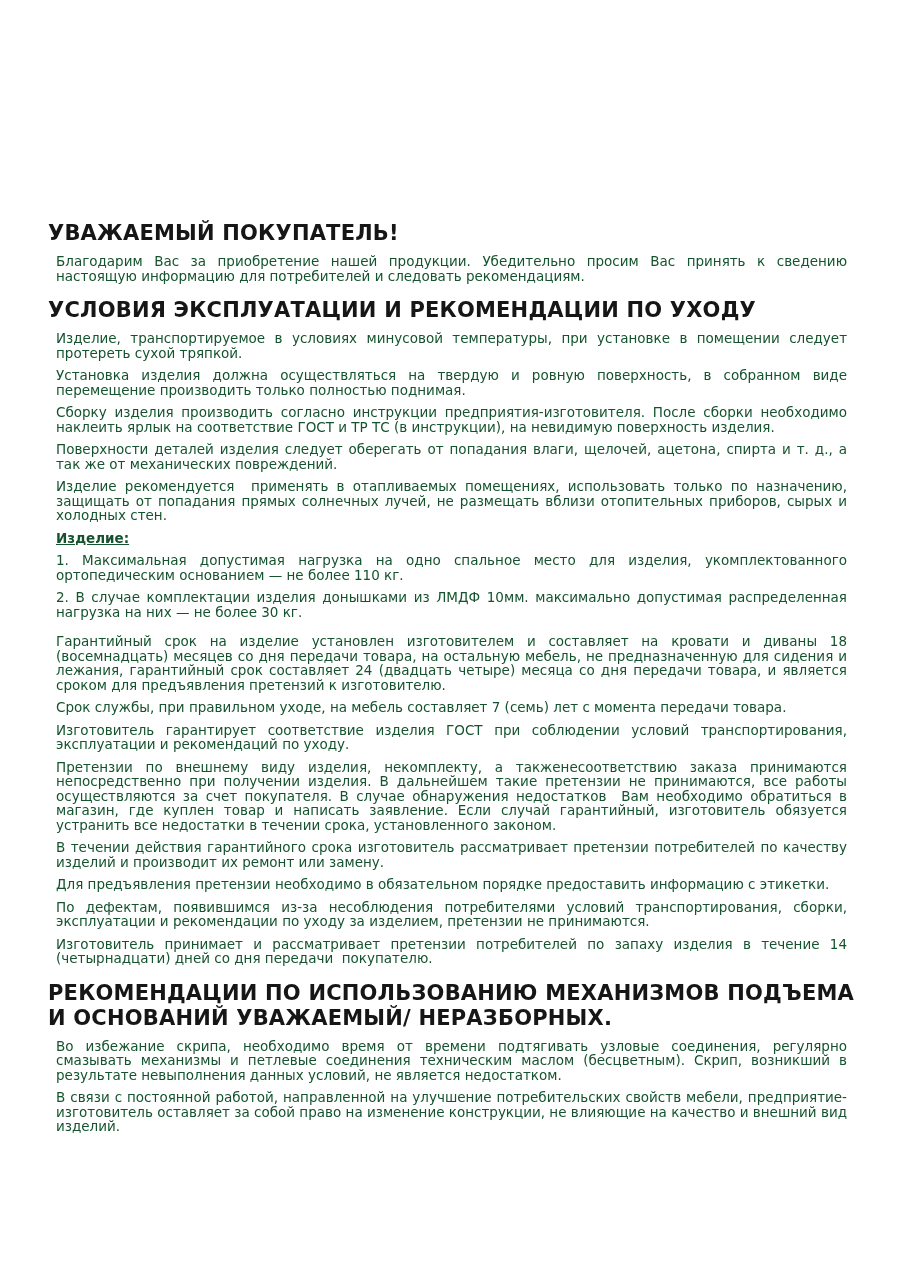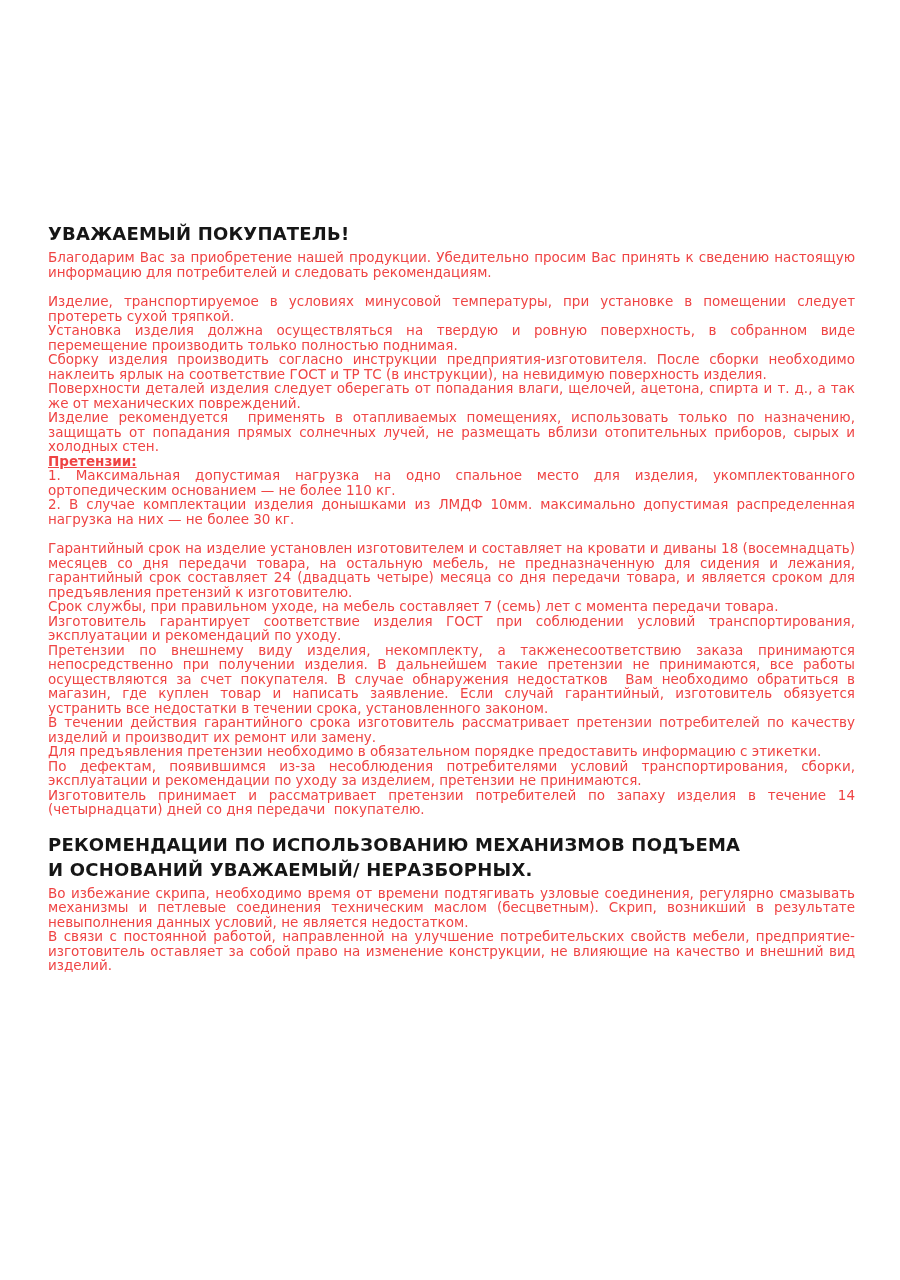--- a/index.html
+++ b/index.html
@@ -17,57 +17,58 @@
     box-sizing: border-box;
     width: 900px;
     height: 1280px;
     padding: 221px 45px 40px 48px;
     overflow: hidden;
     background: #ffffff;
   }
   .section { margin: 0; }
   .section + .section { margin-top: 15px; }
   .section-heading {
-    font-size: 18px;
+    font-size: 21px;
     font-weight: bold;
     line-height: 25px;
     letter-spacing: 0.2px;
     margin: 0 0 4px 0;
     white-space: pre-line;
     color: #161616;
   }
   .paragraph {
     font-size: 13.5px;
     line-height: 14.5px;
-    margin: 0;
+    margin: 8px;
     text-align: justify;
     white-space: pre-wrap;
-    color: #ef4444;
+    color: #14532d;
   }
   .paragraph.attention {
     font-weight: bold;
     text-decoration: underline;
     text-align: left;
   }
 </style>
 </head>
 <body>
 
 <div class="page" id="doc-root" style="background: rgb(255, 255, 255);">
     <section class="section">
       <h2 class="section-heading">УВАЖАЕМЫЙ ПОКУПАТЕЛЬ!</h2>
       <p class="paragraph">Благодарим Вас за приобретение нашей продукции. Убедительно просим Вас принять к сведению настоящую информацию для потребителей и следовать рекомендациям.</p>
     </section>
     <section class="section">
+      <h2 class="section-heading">УСЛОВИЯ ЭКСПЛУАТАЦИИ И РЕКОМЕНДАЦИИ ПО УХОДУ</h2>
       <p class="paragraph">Изделие, транспортируемое в условиях минусовой температуры, при установке в помещении следует протереть сухой тряпкой.</p>
       <p class="paragraph">Установка изделия должна осуществляться на твердую и ровную поверхность, в собранном виде перемещение производить только полностью поднимая.</p>
       <p class="paragraph">Сборку изделия производить согласно инструкции предприятия-изготовителя. После сборки необходимо наклеить ярлык на соответствие ГОСТ и ТР ТС (в инструкции), на невидимую поверхность изделия.</p>
       <p class="paragraph">Поверхности деталей изделия следует оберегать от попадания влаги, щелочей, ацетона, спирта и т. д., а так же от механических повреждений.</p>
       <p class="paragraph">Изделие рекомендуется  применять в отапливаемых помещениях, использовать только по назначению, защищать от попадания прямых солнечных лучей, не размещать вблизи отопительных приборов, сырых и холодных стен.</p>
-      <p class="paragraph attention">Претензии:</p>
+      <p class="paragraph attention">Изделие:</p>
       <p class="paragraph">1. Максимальная допустимая нагрузка на одно спальное место для изделия, укомплектованного ортопедическим основанием — не более 110 кг.</p>
       <p class="paragraph">2. В случае комплектации изделия донышками из ЛМДФ 10мм. максимально допустимая распределенная нагрузка на них — не более 30 кг.</p>
     </section>
     <section class="section">
       <p class="paragraph">Гарантийный срок на изделие установлен изготовителем и составляет на кровати и диваны 18 (восемнадцать) месяцев со дня передачи товара, на остальную мебель, не предназначенную для сидения и лежания, гарантийный срок составляет 24 (двадцать четыре) месяца со дня передачи товара, и является сроком для предъявления претензий к изготовителю.</p>
       <p class="paragraph">Срок службы, при правильном уходе, на мебель составляет 7 (семь) лет с момента передачи товара.</p>
       <p class="paragraph">Изготовитель гарантирует соответствие изделия ГОСТ при соблюдении условий транспортирования, эксплуатации и рекомендаций по уходу.</p>
       <p class="paragraph">Претензии по внешнему виду изделия, некомплекту, а такженесоответствию заказа принимаются непосредственно при получении изделия. В дальнейшем такие претензии не принимаются, все работы осуществляются за счет покупателя. В случае обнаружения недостатков  Вам необходимо обратиться в магазин, где куплен товар и написать заявление. Если случай гарантийный, изготовитель обязуется устранить все недостатки в течении срока, установленного законом.</p>
       <p class="paragraph">В течении действия гарантийного срока изготовитель рассматривает претензии потребителей по качеству изделий и производит их ремонт или замену.</p>
       <p class="paragraph">Для предъявления претензии необходимо в обязательном порядке предоставить информацию с этикетки.</p>

